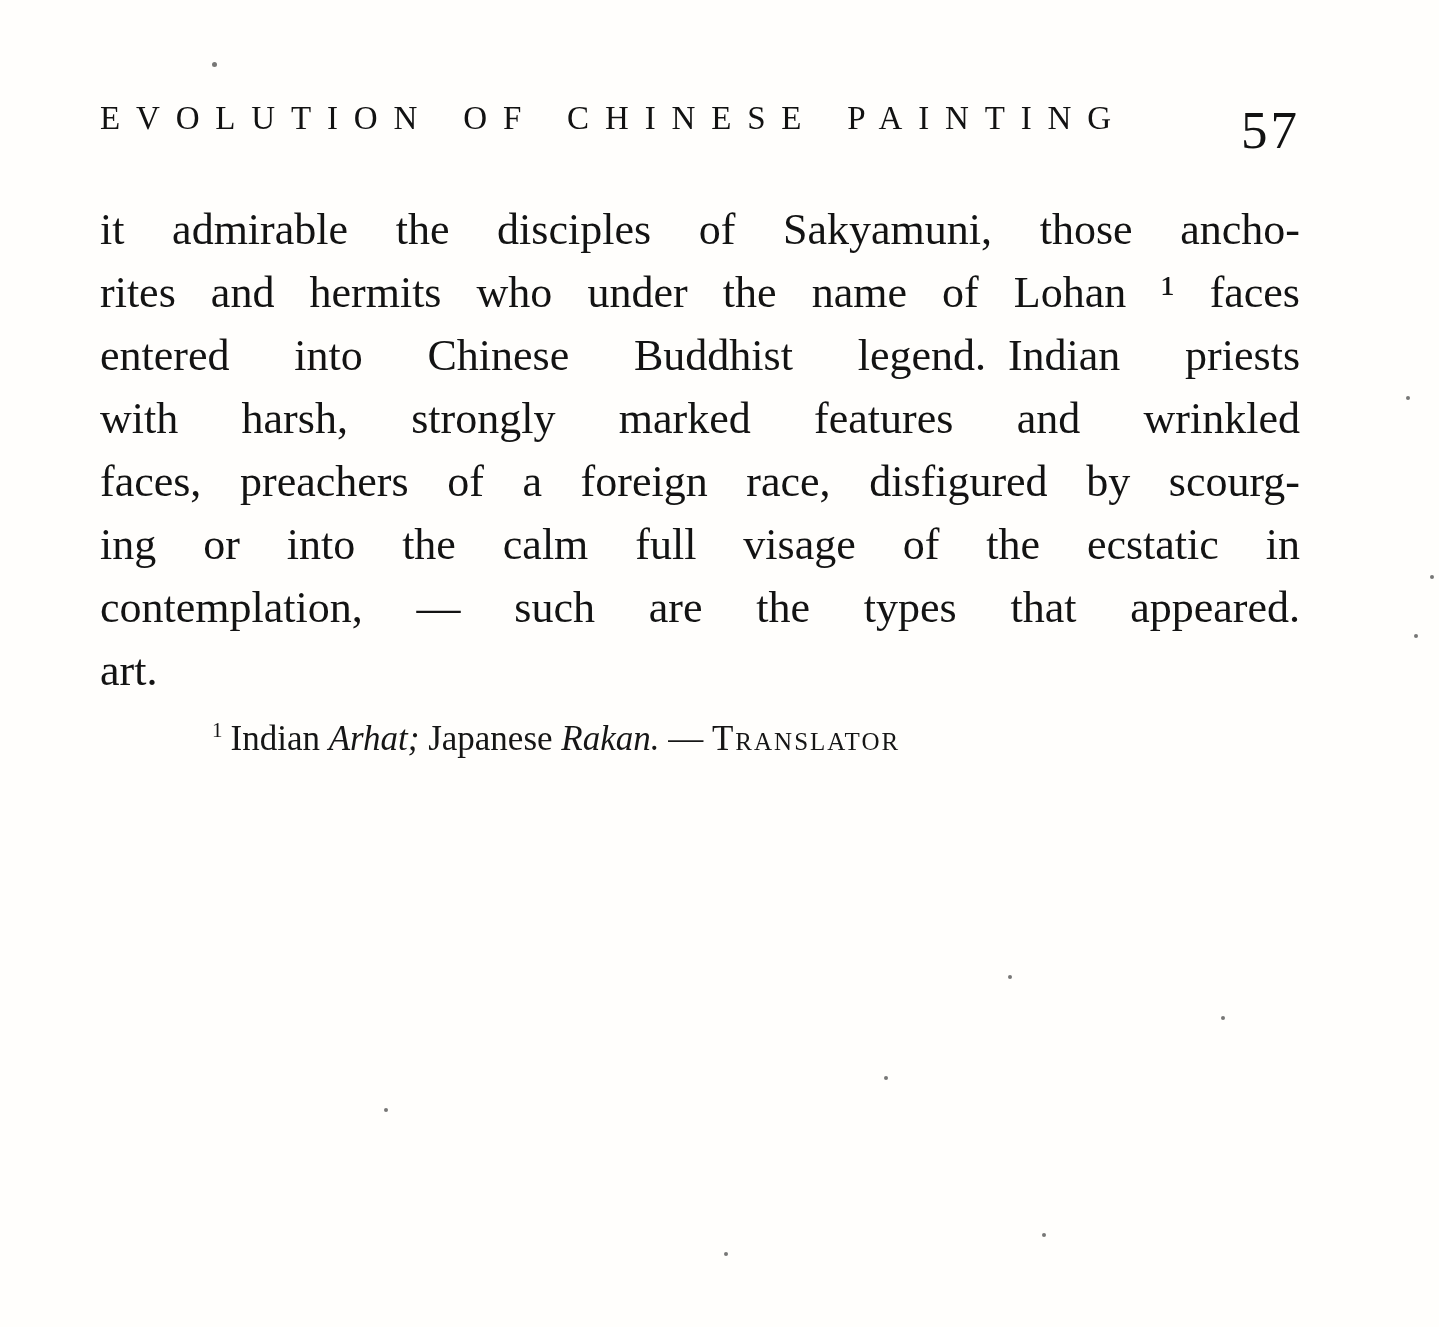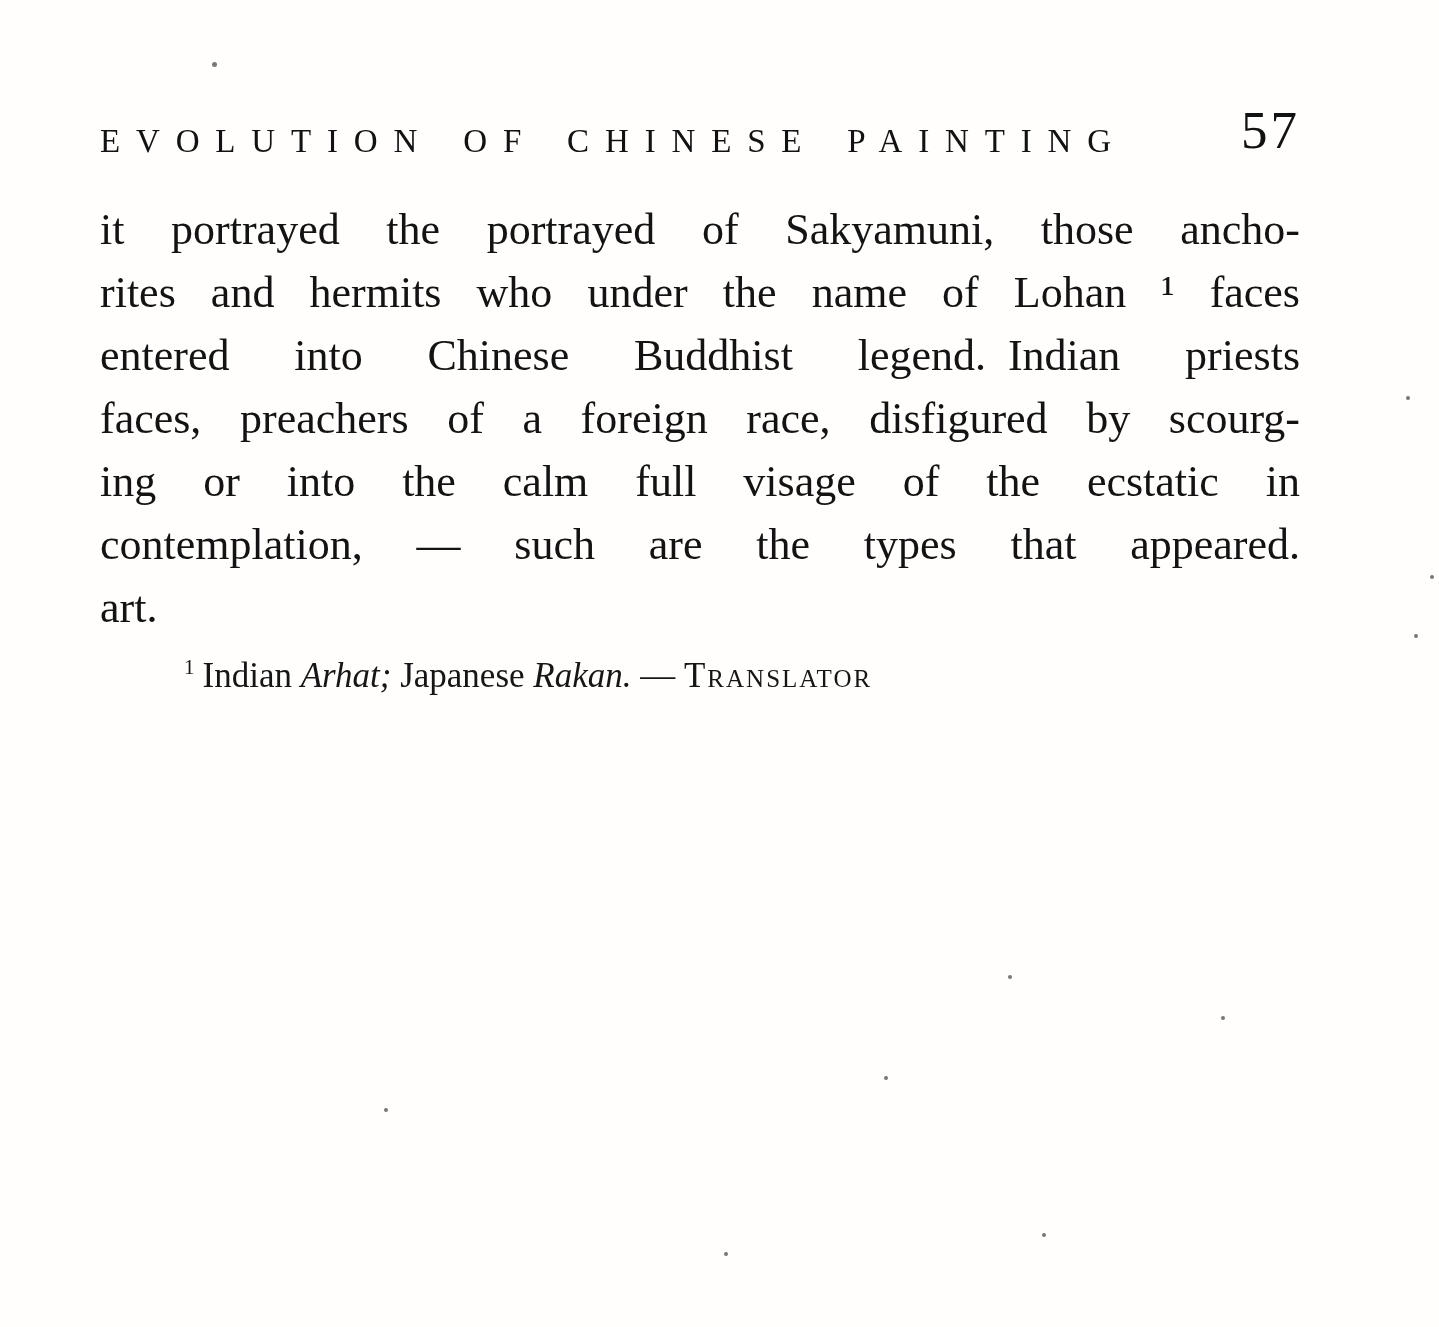--- a/index.html
+++ b/index.html
@@ -14,21 +14,21 @@
     background: #fffefc;
     color: #151515;
     font-family: "Liberation Serif", "DejaVu Serif", serif;
     box-sizing: border-box;
     padding: 100px 139px 0 100px;
     overflow: hidden;
   }
   .header-row {
     display: flex;
     justify-content: space-between;
-    align-items: flex-end;
+    align-items: flex-start;
     width: 1200px;
   }
   .running-head {
     font-size: 33px;
     letter-spacing: 0.48em;
     word-spacing: 0.18em;
     white-space: nowrap;
     color: #121212;
   }
   .page-number {
@@ -46,21 +46,21 @@
   .text-line {
     text-align: justify;
     text-align-last: justify;
     text-justify: inter-word;
   }
   .text-line.last-line {
     text-align-last: left;
   }
   .footnote {
     margin-top: 16px;
-    margin-left: 84px;
+    margin-left: 112px;
     font-size: 35px;
     color: #161616;
   }
   .footnote sup {
     font-size: 21px;
     margin-right: 8px;
   }
   .fn-italic {
     font-style: italic;
   }
@@ -81,23 +81,24 @@
 <body>
 
 <div class="page">
 
   <div class="header-row">
     <span class="running-head">EVOLUTION OF CHINESE PAINTING</span>
     <span class="page-number">57</span>
   </div>
 
   <div class="body-text">
-    <div class="text-line">it portrayed the portrayed of Sakyamuni, those ancho-</div>
+    <div class="text-line">it admirable the disciples of Sakyamuni, those ancho-</div>
     <div class="text-line">rites and hermits who under the name of Lohan ¹ faces</div>
     <div class="text-line">entered into Chinese Buddhist legend. Indian priests</div>
+    <div class="text-line">with harsh, strongly marked features and wrinkled</div>
     <div class="text-line">faces, preachers of a foreign race, disfigured by scourg-</div>
     <div class="text-line">ing or into the calm full visage of the ecstatic in</div>
     <div class="text-line">contemplation, — such are the types that appeared.</div>
     <div class="text-line last-line">art.</div>
   </div>
 
   <div class="footnote">
     <sup>1</sup><span>Indian </span><span class="fn-italic">Arhat;</span><span> Japanese </span><span class="fn-italic">Rakan.</span><span> — </span><span class="fn-translator">Translator</span>
   </div>
 

